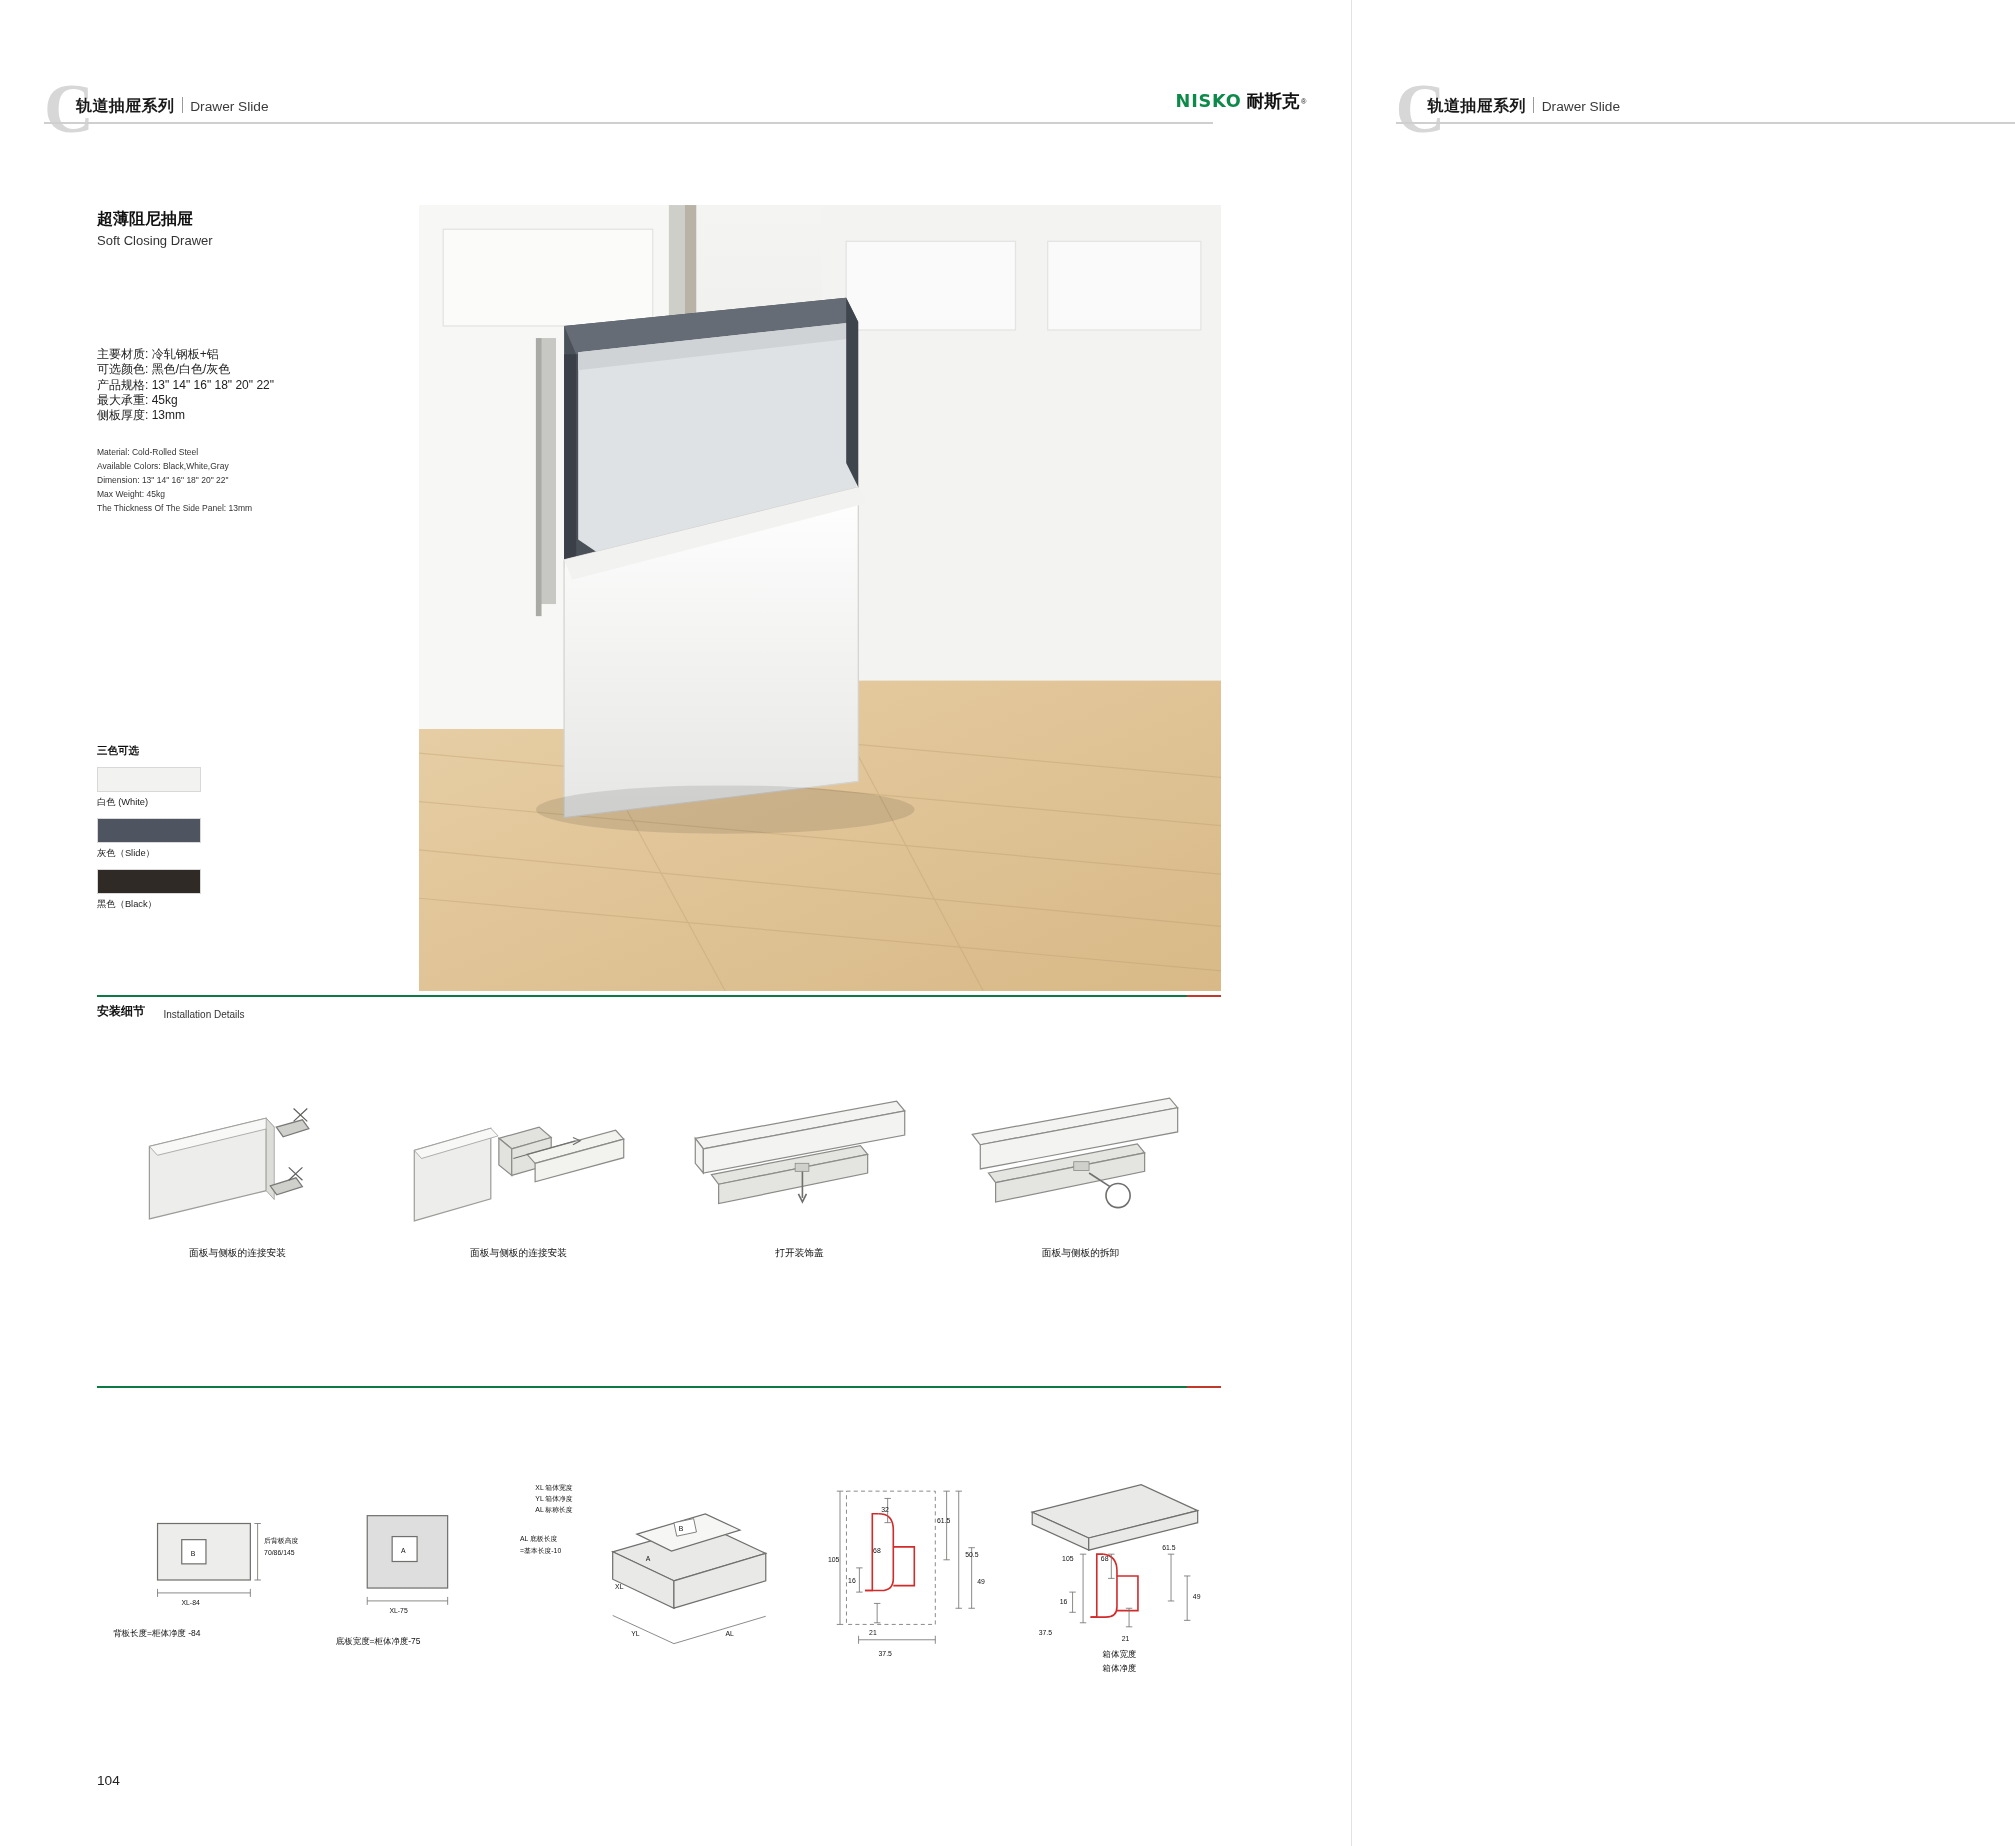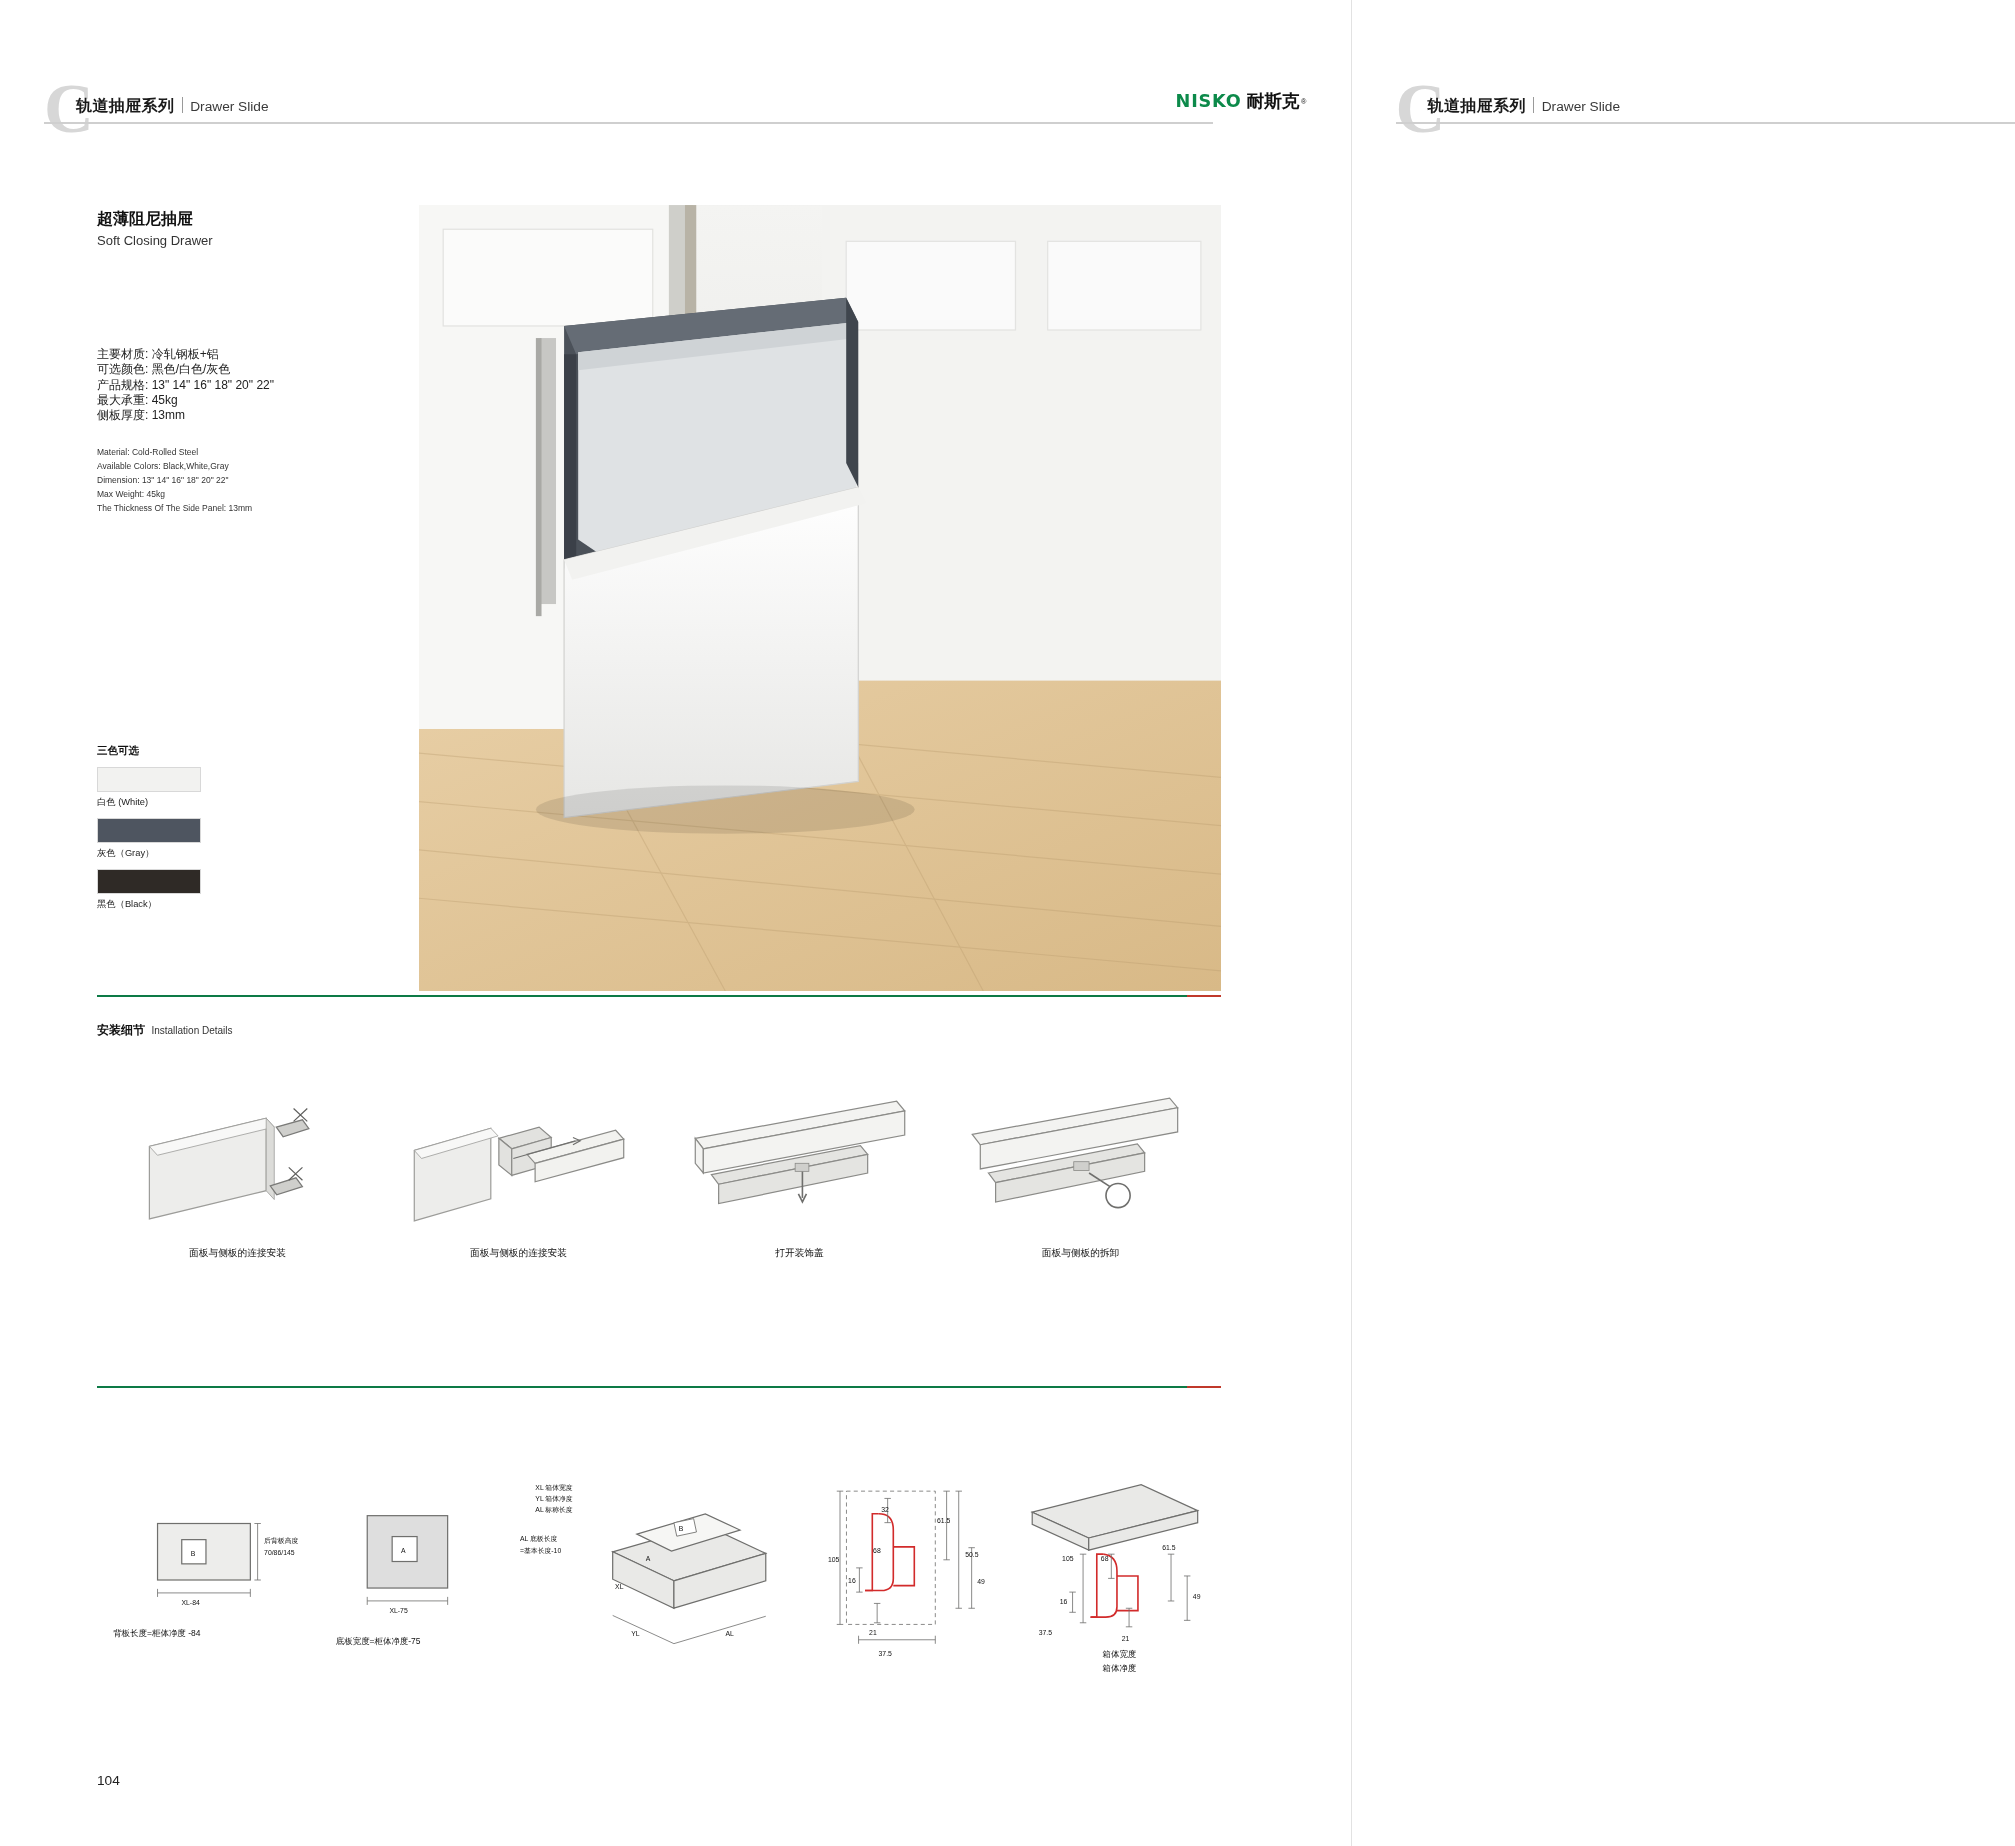--- a/index.html
+++ b/index.html
@@ -49,21 +49,21 @@
 
   .photo-main {
     position: absolute; left: 419px; top: 205px; width: 802px; height: 786px;
     overflow: hidden; background: #dcdcdc;
   }
 
   
   .sec { position: absolute; left: 97px; width: 1124px; }
   .sec .bar { position: relative; height: 2.4px; background: #0d7a46; }
   .sec .bar:after { content: ""; position: absolute; right: 0; top: 0; width: 34px; height: 2.4px; background: #c0392b; }
-  .sec .lbl { margin-top: 25px; display: flex; align-items: center; }
+  .sec .lbl { margin-top: 6px; display: flex; align-items: flex-end; gap: 12px; }
   .sec .lbl .cn { font-size: 12px; font-weight: 700; color: #111; }
   .sec .lbl .en { font-size: 10px; color: #333; margin-left: 6.4px; }
 
   .inst-row { position: absolute; left: 97px; top: 1084px; width: 1124px; display: flex; }
   .inst-cell { width: 281px; text-align: center; }
   .inst-art { height: 157px; display: flex; align-items: center; justify-content: center; }
   .inst-cap { font-size: 9.7px; color: #111; margin-top: 5.6px; }
 
   .param-row { position: absolute; left: 97px; top: 1475px; width: 1124px; display: flex; }
   .param-cell { position: relative; }
@@ -119,21 +119,21 @@
     </div>
 
     <div class="colors">
       <div class="ttl">三色可选</div>
       <div class="sw-item">
         <div class="sw" style="background:#f2f2f0"></div>
         <div class="sw-label">白色 (White)</div>
       </div>
       <div class="sw-item">
         <div class="sw" style="background:#4e5560"></div>
-        <div class="sw-label">灰色（Gray）</div>
+        <div class="sw-label">灰色（Slide）</div>
       </div>
       <div class="sw-item">
         <div class="sw" style="background:#2f2a26"></div>
         <div class="sw-label">黑色（Black）</div>
       </div>
     </div>
 
     <div class="photo-main">
       <svg width="802" height="786" viewBox="0 0 1990 1950">
         <defs>

